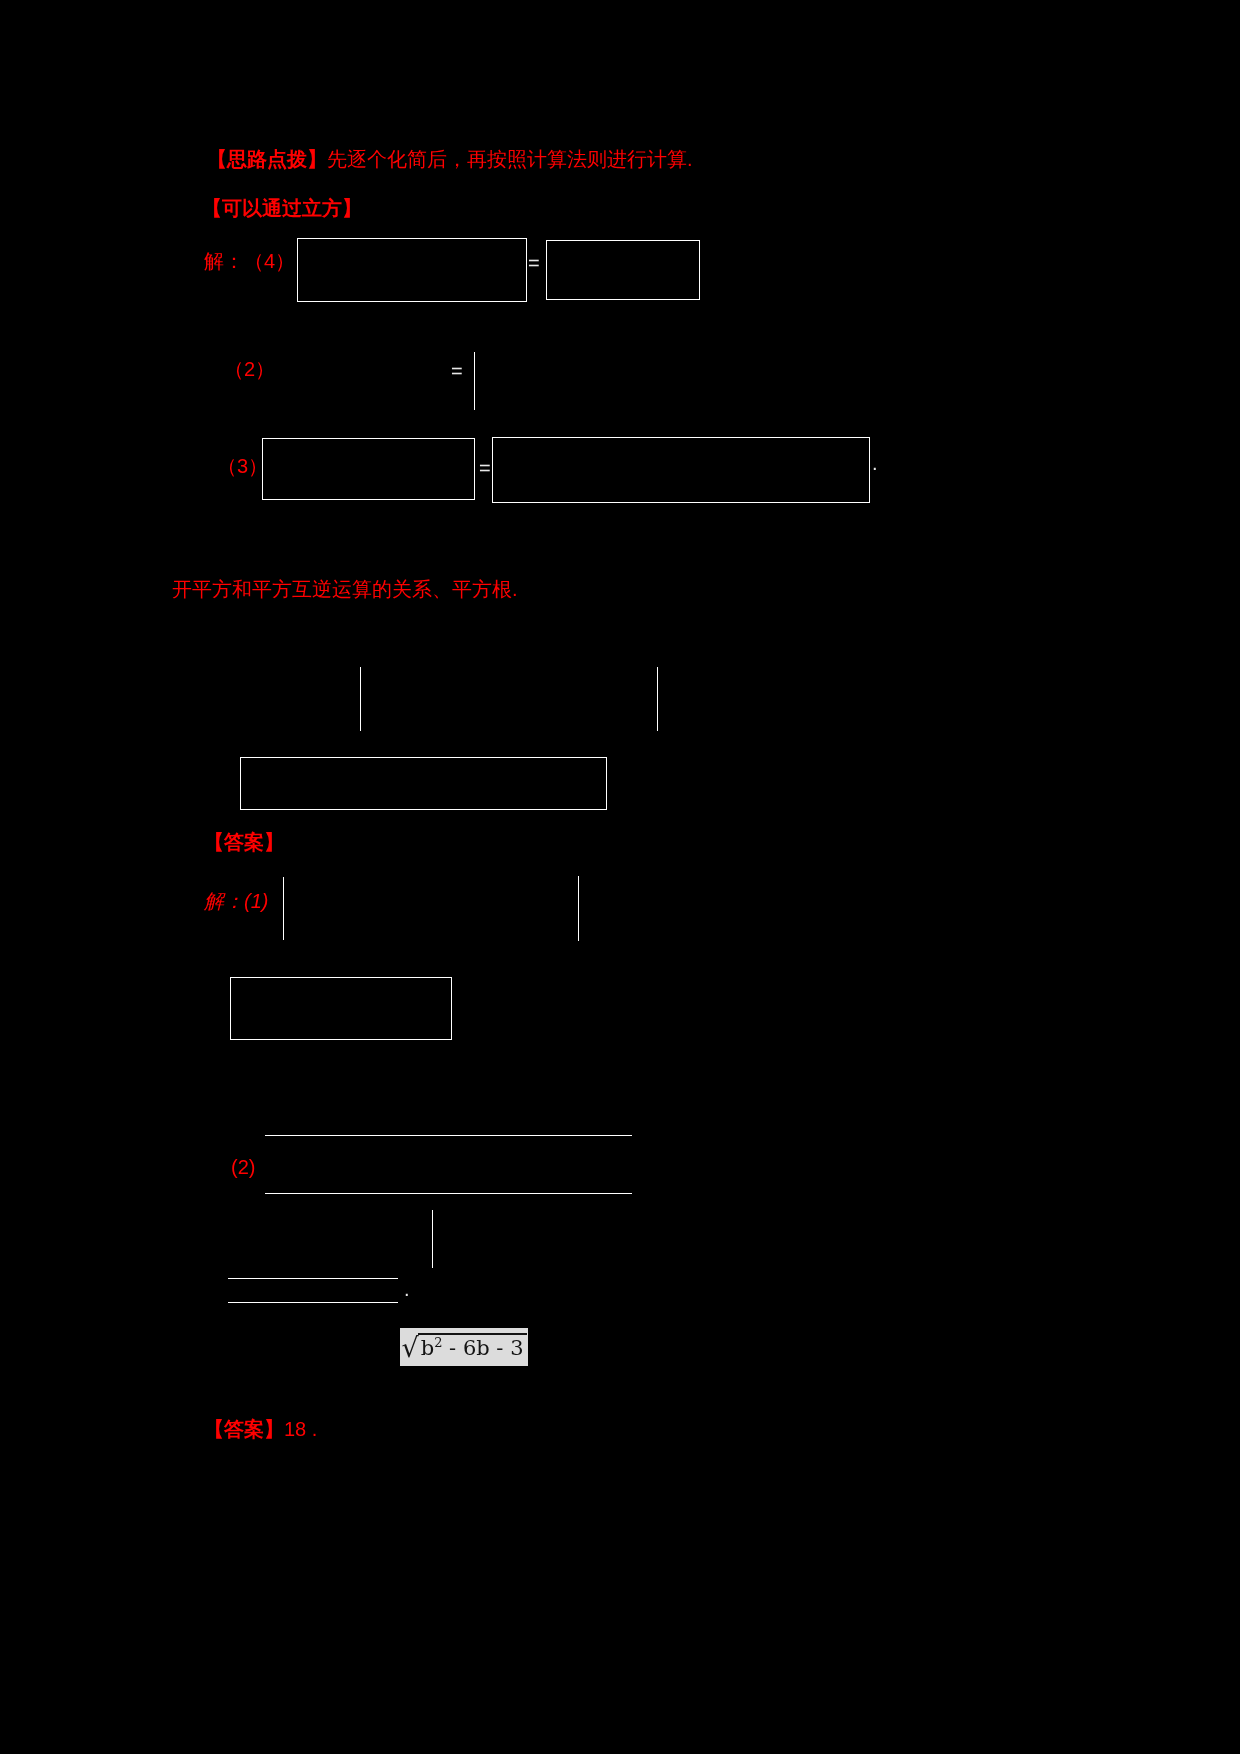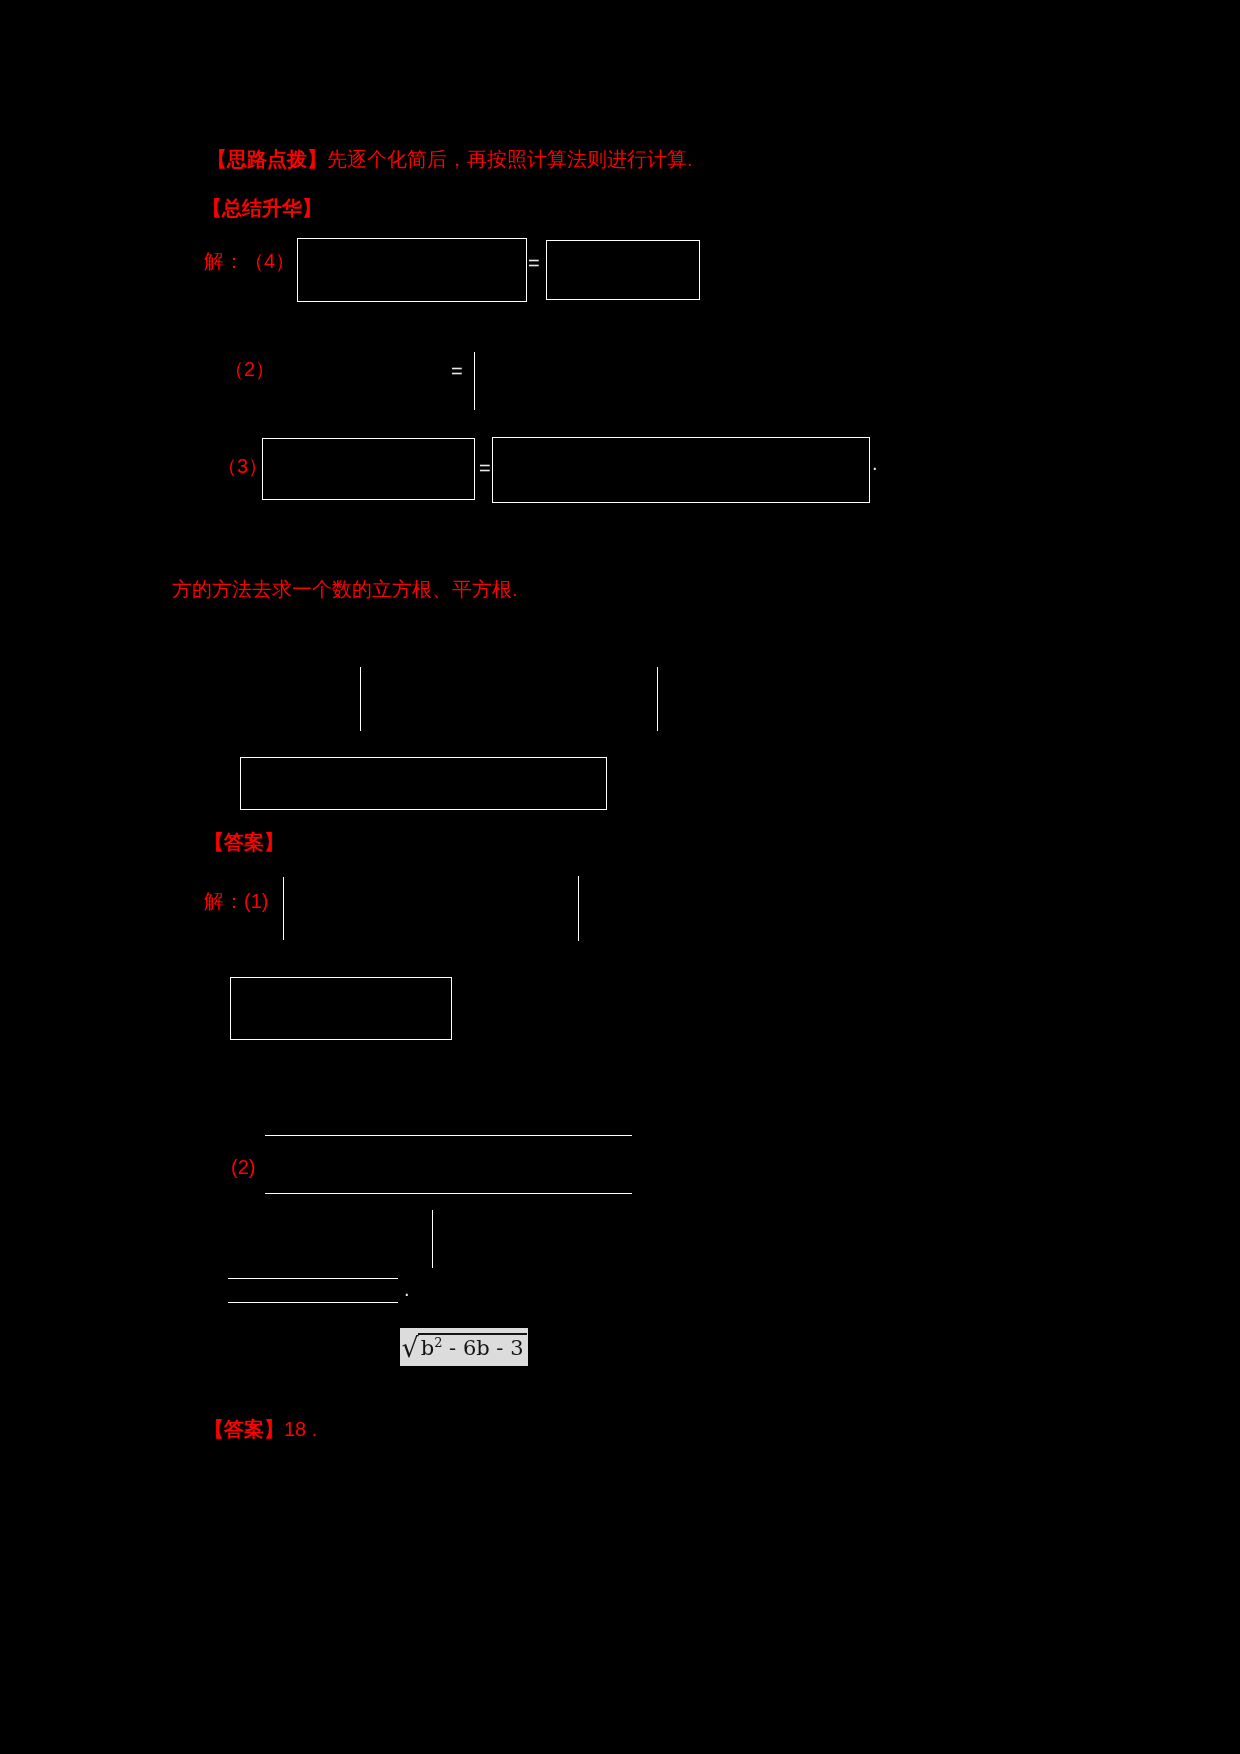--- a/index.html
+++ b/index.html
@@ -24,47 +24,47 @@
 </style>
 </head>
 <body>
 
 <div class="page">
 
   <div class="abs red" style="left:207px; top:148px;">
     <span class="b">【思路点拨】</span><span>先逐个化简后，再按照计算法则进行计算.</span>
   </div>
 
-  <div class="abs red b" style="left:202px; top:197px;">【总结升华】</div>
+  <div class="abs red b" style="left:202px; top:197px;">【可以通过立方】</div>
 
   <div class="abs red" style="left:204px; top:250px;">解：（4）</div>
   <div class="fbox" style="left:297px; top:238px; width:230px; height:64px;"></div>
   <div class="abs wh" style="left:528px; top:252px;">=</div>
   <div class="fbox" style="left:546px; top:240px; width:154px; height:60px;"></div>
 
   <div class="abs red" style="left:224px; top:358px;">（2）</div>
   <div class="abs wh" style="left:451px; top:360px;">=</div>
   <div class="vline" style="left:474px; top:352px; height:58px;"></div>
 
   <div class="abs red" style="left:217px; top:455px;">（3）</div>
   <div class="fbox" style="left:262px; top:438px; width:213px; height:62px;"></div>
   <div class="abs wh" style="left:479px; top:457px;">=</div>
   <div class="fbox" style="left:492px; top:437px; width:378px; height:66px;"></div>
   <div class="abs wh" style="left:872px; top:452px;">.</div>
 
-  <div class="abs red" style="left:172px; top:578px;">方的方法去求一个数的立方根、平方根.</div>
+  <div class="abs red" style="left:172px; top:578px;">开平方和平方互逆运算的关系、平方根.</div>
 
   <div class="vline" style="left:360px; top:667px; height:64px;"></div>
   <div class="vline" style="left:657px; top:667px; height:64px;"></div>
 
   <div class="fbox" style="left:240px; top:757px; width:367px; height:53px;"></div>
 
   <div class="abs red b" style="left:204px; top:831px;">【答案】</div>
 
-  <div class="abs red" style="left:204px; top:890px;">解：(1)</div>
+  <div class="abs red" style="left:204px; top:890px;font-style:italic;">解：(1)</div>
   <div class="vline" style="left:283px; top:877px; height:63px;"></div>
   <div class="vline" style="left:578px; top:876px; height:65px;"></div>
 
   <div class="fbox" style="left:230px; top:977px; width:222px; height:63px;"></div>
 
   <div class="hline" style="left:265px; top:1135px; width:367px;"></div>
   <div class="abs red" style="left:231px; top:1156px;">(2)</div>
   <div class="hline" style="left:265px; top:1193px; width:367px;"></div>
   <div class="vline" style="left:432px; top:1210px; height:58px;"></div>
   <div class="hline" style="left:228px; top:1278px; width:170px;"></div>

